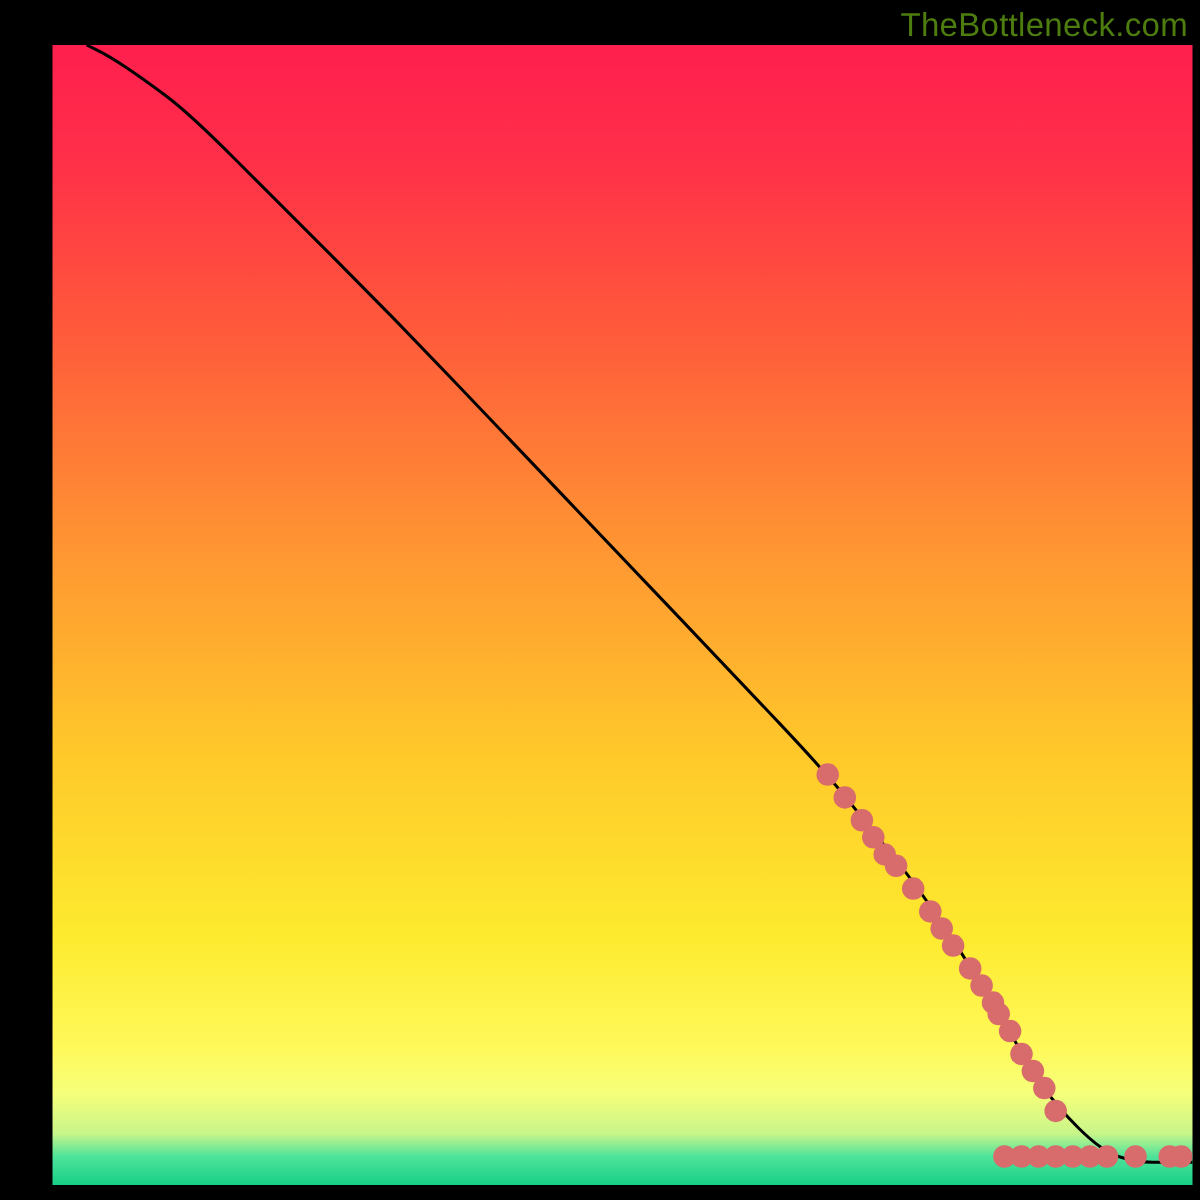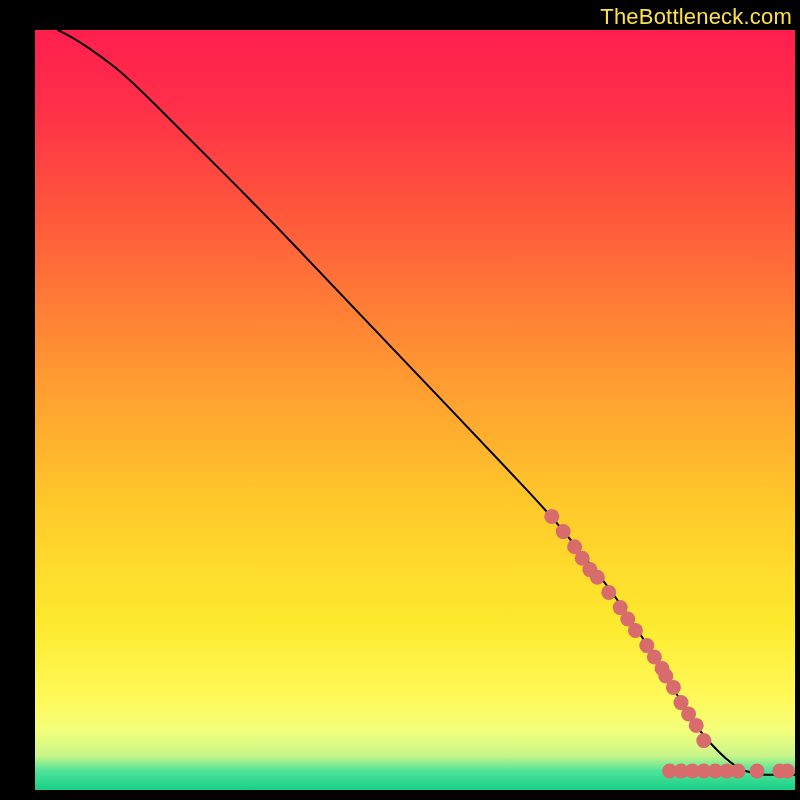--- a/index.html
+++ b/index.html
@@ -13,21 +13,21 @@
   }
   .wrap {
     width: 800px;
     height: 800px;
     position: relative;
   }
   .watermark {
     position: absolute;
     top: 4px;
     right: 8px;
-    color: #fde047;
+    color: #4d7c0f;
     font-size: 22px;
     font-weight: 500;
     letter-spacing: 0.2px;
     z-index: 10;
   }
   svg {
     display: block;
   }
 </style>
 </head>

